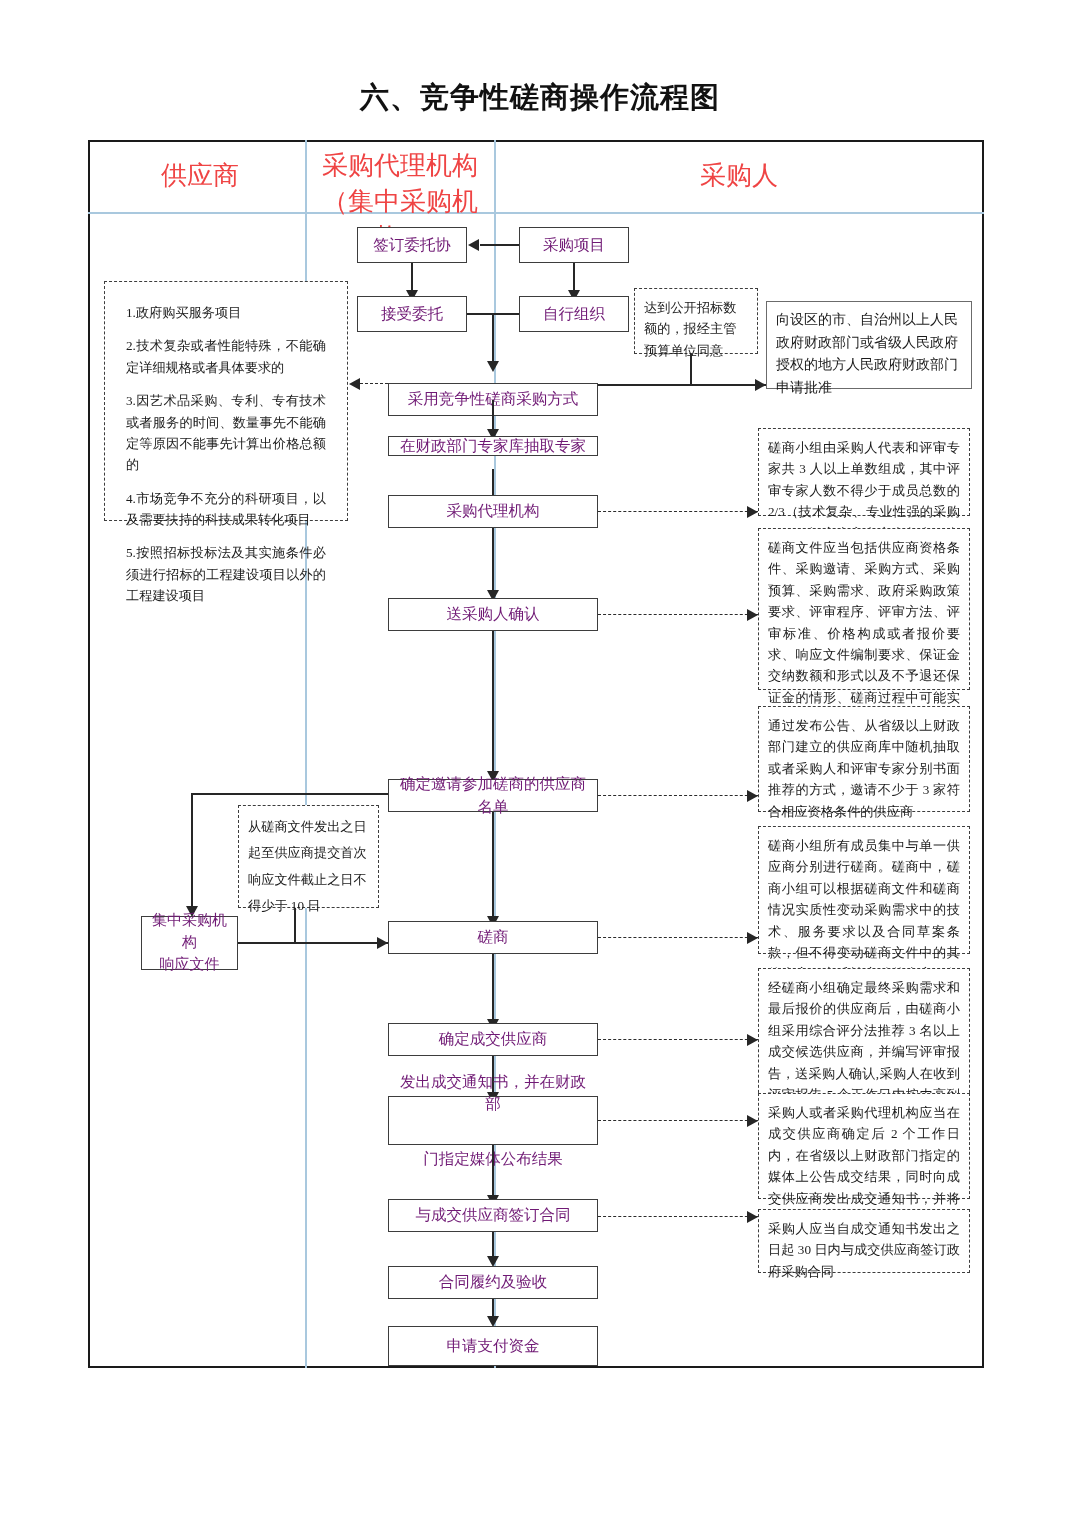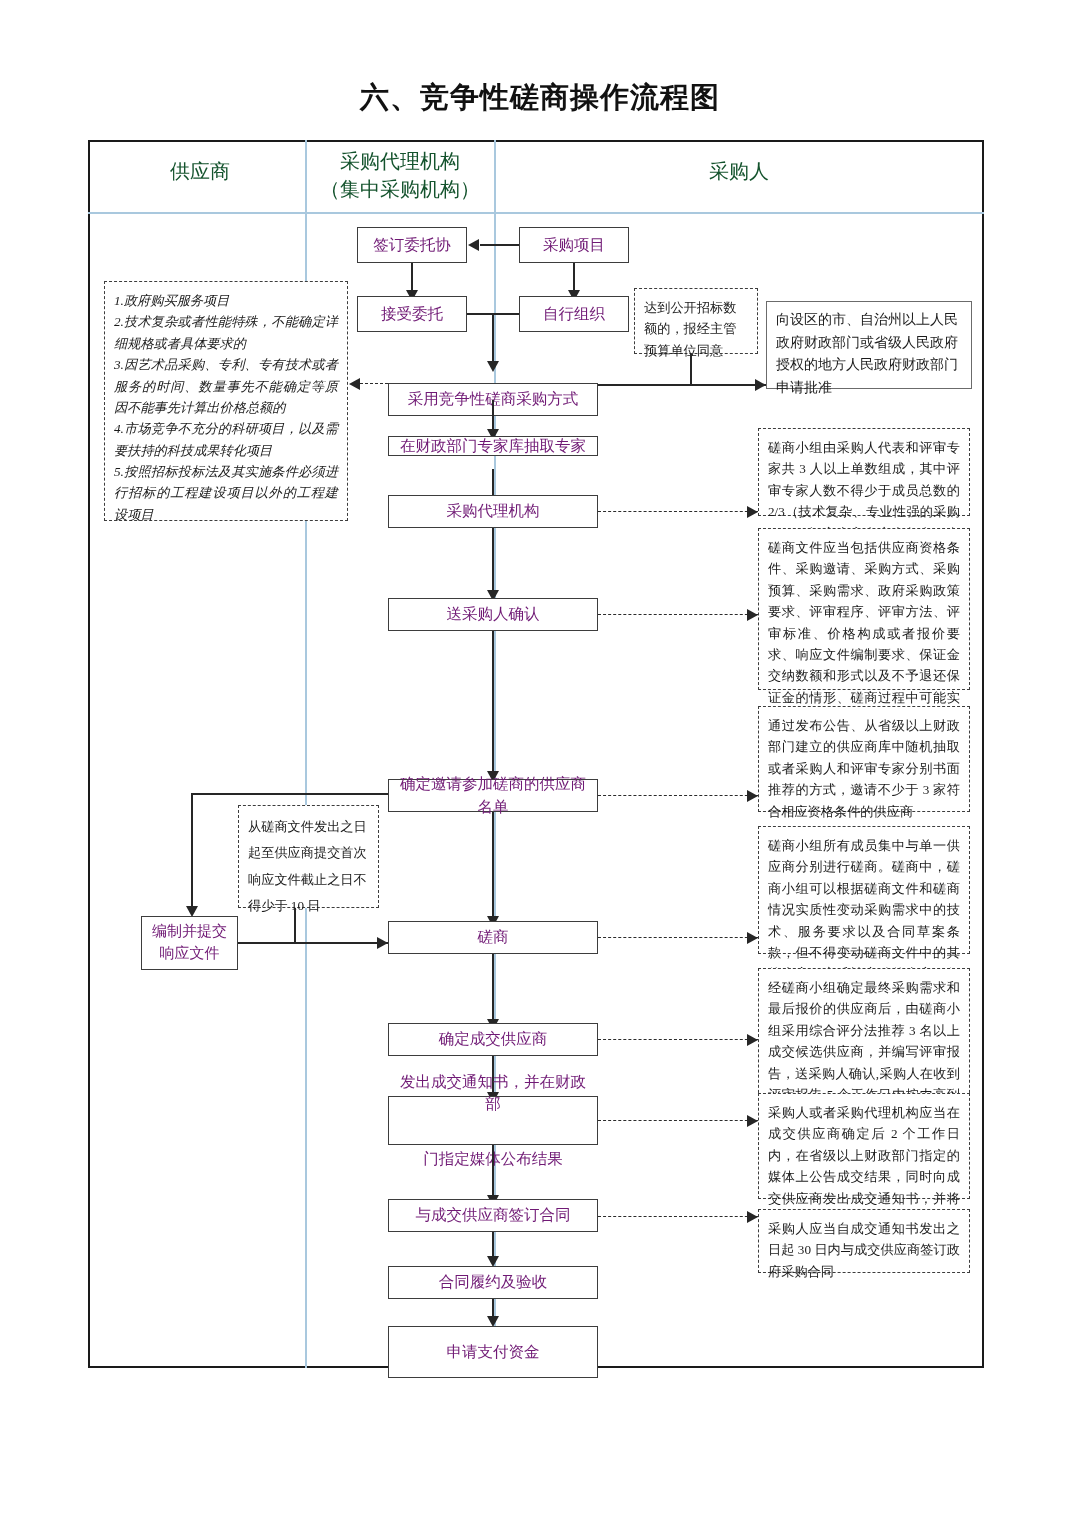--- a/index.html
+++ b/index.html
@@ -22,22 +22,22 @@
     border:2px solid #1a1a1a;background:#fff;box-sizing:border-box;
   }
   
   .lane-sep{position:absolute;top:140px;width:2px;height:1228px;background:#a9c8de;}
   .lane-sep.l1{left:305px;}
   .lane-sep.l2{left:494px;}
   
   .lane-hline{position:absolute;left:88px;top:212px;width:896px;height:2px;background:#a9c8de;}
 
   .lane-head{
-    position:absolute;text-align:center;font-size:20px;line-height:1.38;
-    font-family:"Liberation Serif","DejaVu Serif",serif;color:#14532d;
+    position:absolute;text-align:center;font-size:26px;line-height:1.38;
+    font-family:"Liberation Serif","DejaVu Serif",serif;color:#ef4444;
   }
   .lh-supplier{left:96px;top:158px;width:208px;}
   .lh-agency{left:307px;top:148px;width:186px;}
   .lh-buyer{left:496px;top:158px;width:486px;}
 
   
   .node{
     position:absolute;box-sizing:border-box;
     border:1.6px solid #3d3d3d;background:#fff;
     display:flex;align-items:center;justify-content:center;text-align:center;
@@ -46,21 +46,21 @@
   .node.small{font-size:15px;}
 
   
   .note{
     position:absolute;box-sizing:border-box;
     border:1.6px dashed #3d3d3d;background:#fff;
     font-size:13.2px;line-height:1.62;color:#1b1b1b;
     padding:8px 9px;text-align:justify;
   }
   .note.center{text-align:left;}
-  .note p{margin:0;font-style:italic;}
+  .note p{margin:12px;}
   .note.loose{line-height:2.0;}
 
   
   .solidnote{
     position:absolute;box-sizing:border-box;
     border:1.6px solid #6b6b6b;background:#fff;
     font-size:14px;line-height:1.62;color:#1b1b1b;padding:7px 9px;
   }
 
   
@@ -165,21 +165,21 @@
   <div class="arrow right" style="left:747px;top:790px;"></div>
 
   <div class="ln h" style="left:191px;top:793px;width:197px;"></div>
   <div class="ln v" style="left:191px;top:793px;height:113px;"></div>
   <div class="arrow down" style="left:186px;top:906px;"></div>
 
   <div class="note center loose" style="left:238px;top:805px;width:141px;height:103px;">从磋商文件发出之日起至供应商提交首次响应文件截止之日不得少于 10 日</div>
   <div class="ln v" style="left:294px;top:908px;height:35px;"></div>
 
   <div class="node small" style="left:141px;top:916px;width:97px;height:54px;flex-direction:column;">
-    <span>编制并提交</span>
+    <span>集中采购机构</span>
     <span>响应文件</span>
   </div>
 
   <div class="ln h" style="left:238px;top:942px;width:150px;"></div>
   <div class="arrow right" style="left:377px;top:937px;"></div>
 
   <div class="ln v" style="left:492px;top:812px;height:104px;"></div>
   <div class="arrow down" style="left:487px;top:916px;"></div>
 
   <div class="node" style="left:388px;top:921px;width:210px;height:33px;">磋商</div>
@@ -219,15 +219,15 @@
   <div class="arrow right" style="left:747px;top:1211px;"></div>
 
   <div class="ln v" style="left:492px;top:1232px;height:24px;"></div>
   <div class="arrow down" style="left:487px;top:1256px;"></div>
 
   <div class="node" style="left:388px;top:1266px;width:210px;height:33px;">合同履约及验收</div>
 
   <div class="ln v" style="left:492px;top:1299px;height:17px;"></div>
   <div class="arrow down" style="left:487px;top:1316px;"></div>
 
-  <div class="node" style="left:388px;top:1326px;width:210px;height:52px;">申请支付资金</div>
+  <div class="node" style="left:388px;top:1326px;width:210px;height:40px;">申请支付资金</div>
 
 </div>
 
 </body></html>

